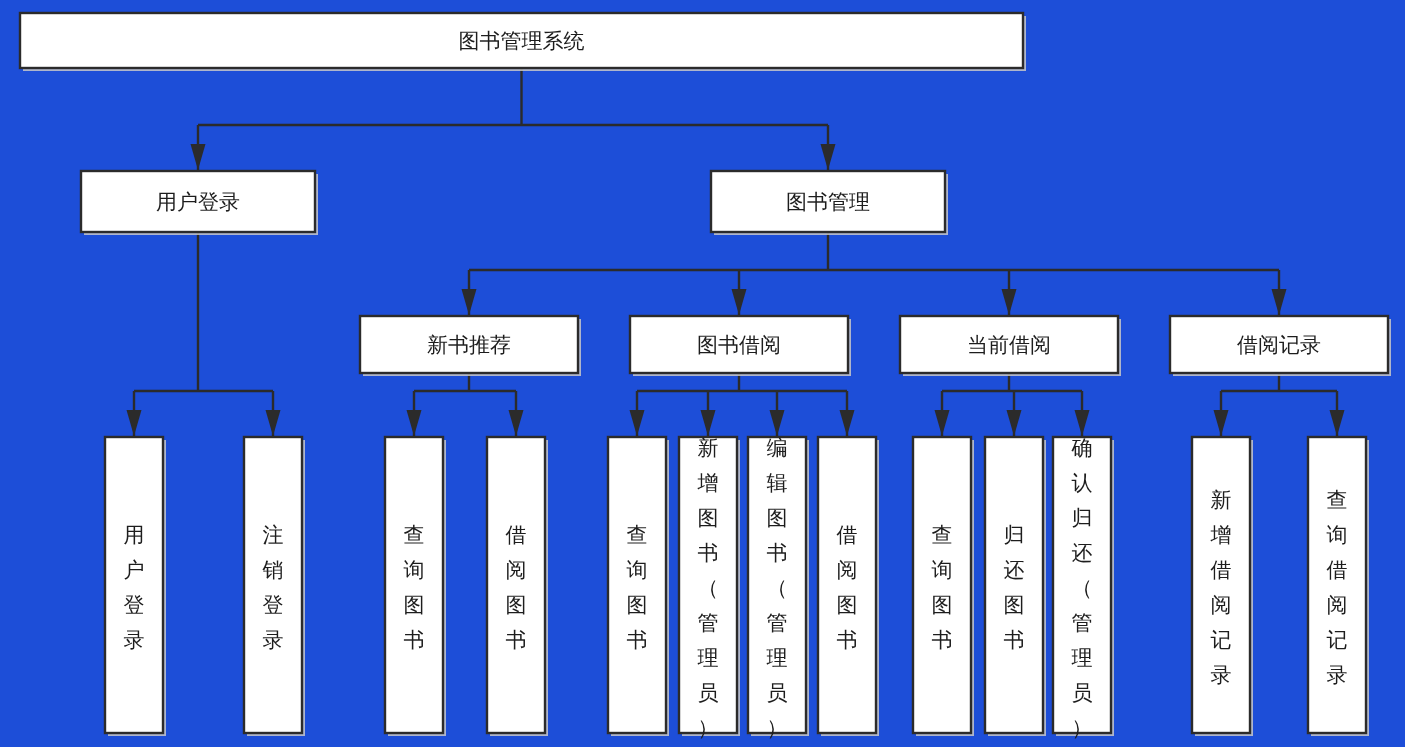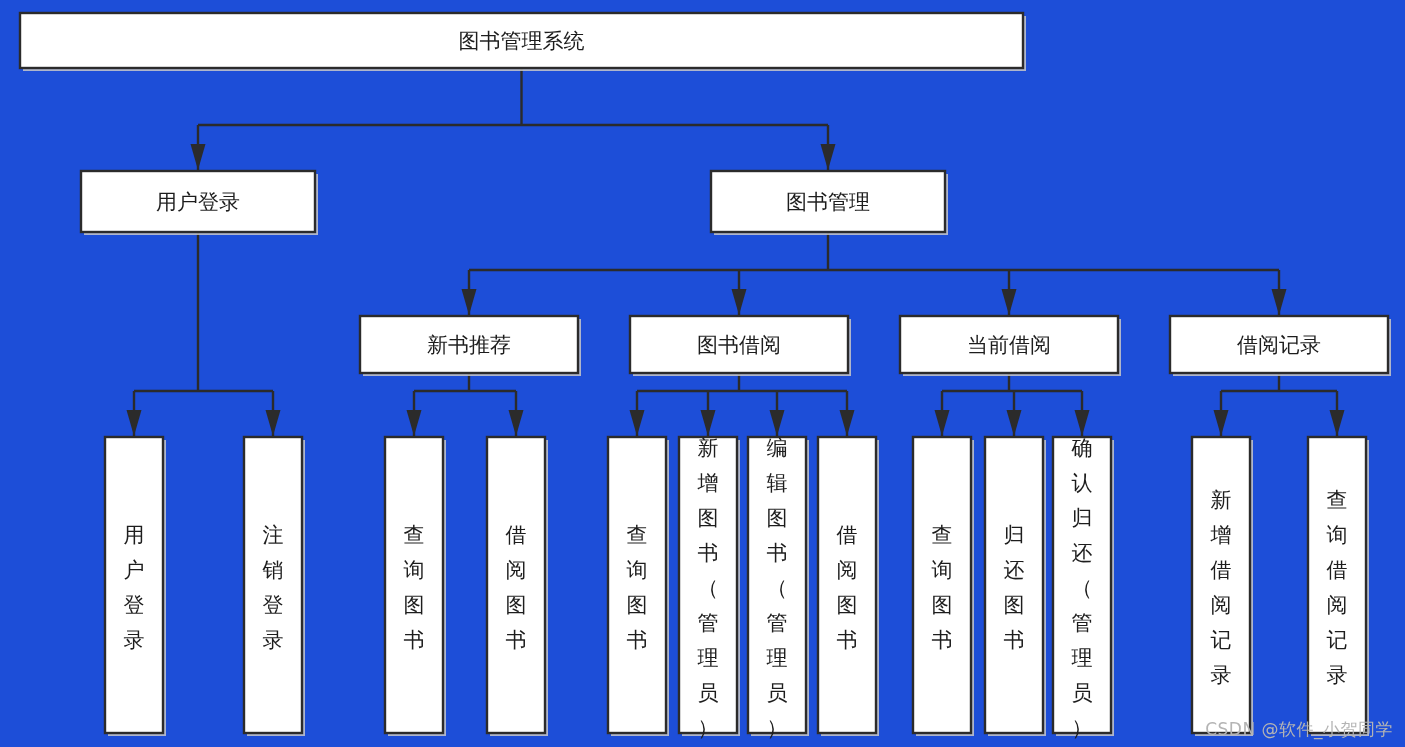--- a/index.html
+++ b/index.html
@@ -242,14 +242,13 @@
           <rect x="1192" y="437" width="58" height="296" class="node-rect"></rect>
           <text x="1221" y="507.3" class="node-label-v"><tspan x="1221" dy="0">新</tspan><tspan x="1221" dy="35">增</tspan><tspan x="1221" dy="35">借</tspan><tspan x="1221" dy="35">阅</tspan><tspan x="1221" dy="35">记</tspan><tspan x="1221" dy="35">录</tspan></text>
         </g>
         <g>
           <rect x="1311" y="440" width="58" height="296" class="node-shadow"></rect>
           <rect x="1308" y="437" width="58" height="296" class="node-rect"></rect>
           <text x="1337" y="507.3" class="node-label-v"><tspan x="1337" dy="0">查</tspan><tspan x="1337" dy="35">询</tspan><tspan x="1337" dy="35">借</tspan><tspan x="1337" dy="35">阅</tspan><tspan x="1337" dy="35">记</tspan><tspan x="1337" dy="35">录</tspan></text>
         </g>
       </g>
   </svg>
-  <div class="watermark">CSDN @软件_小贺同学</div>
 </div>
 
 </body></html>

